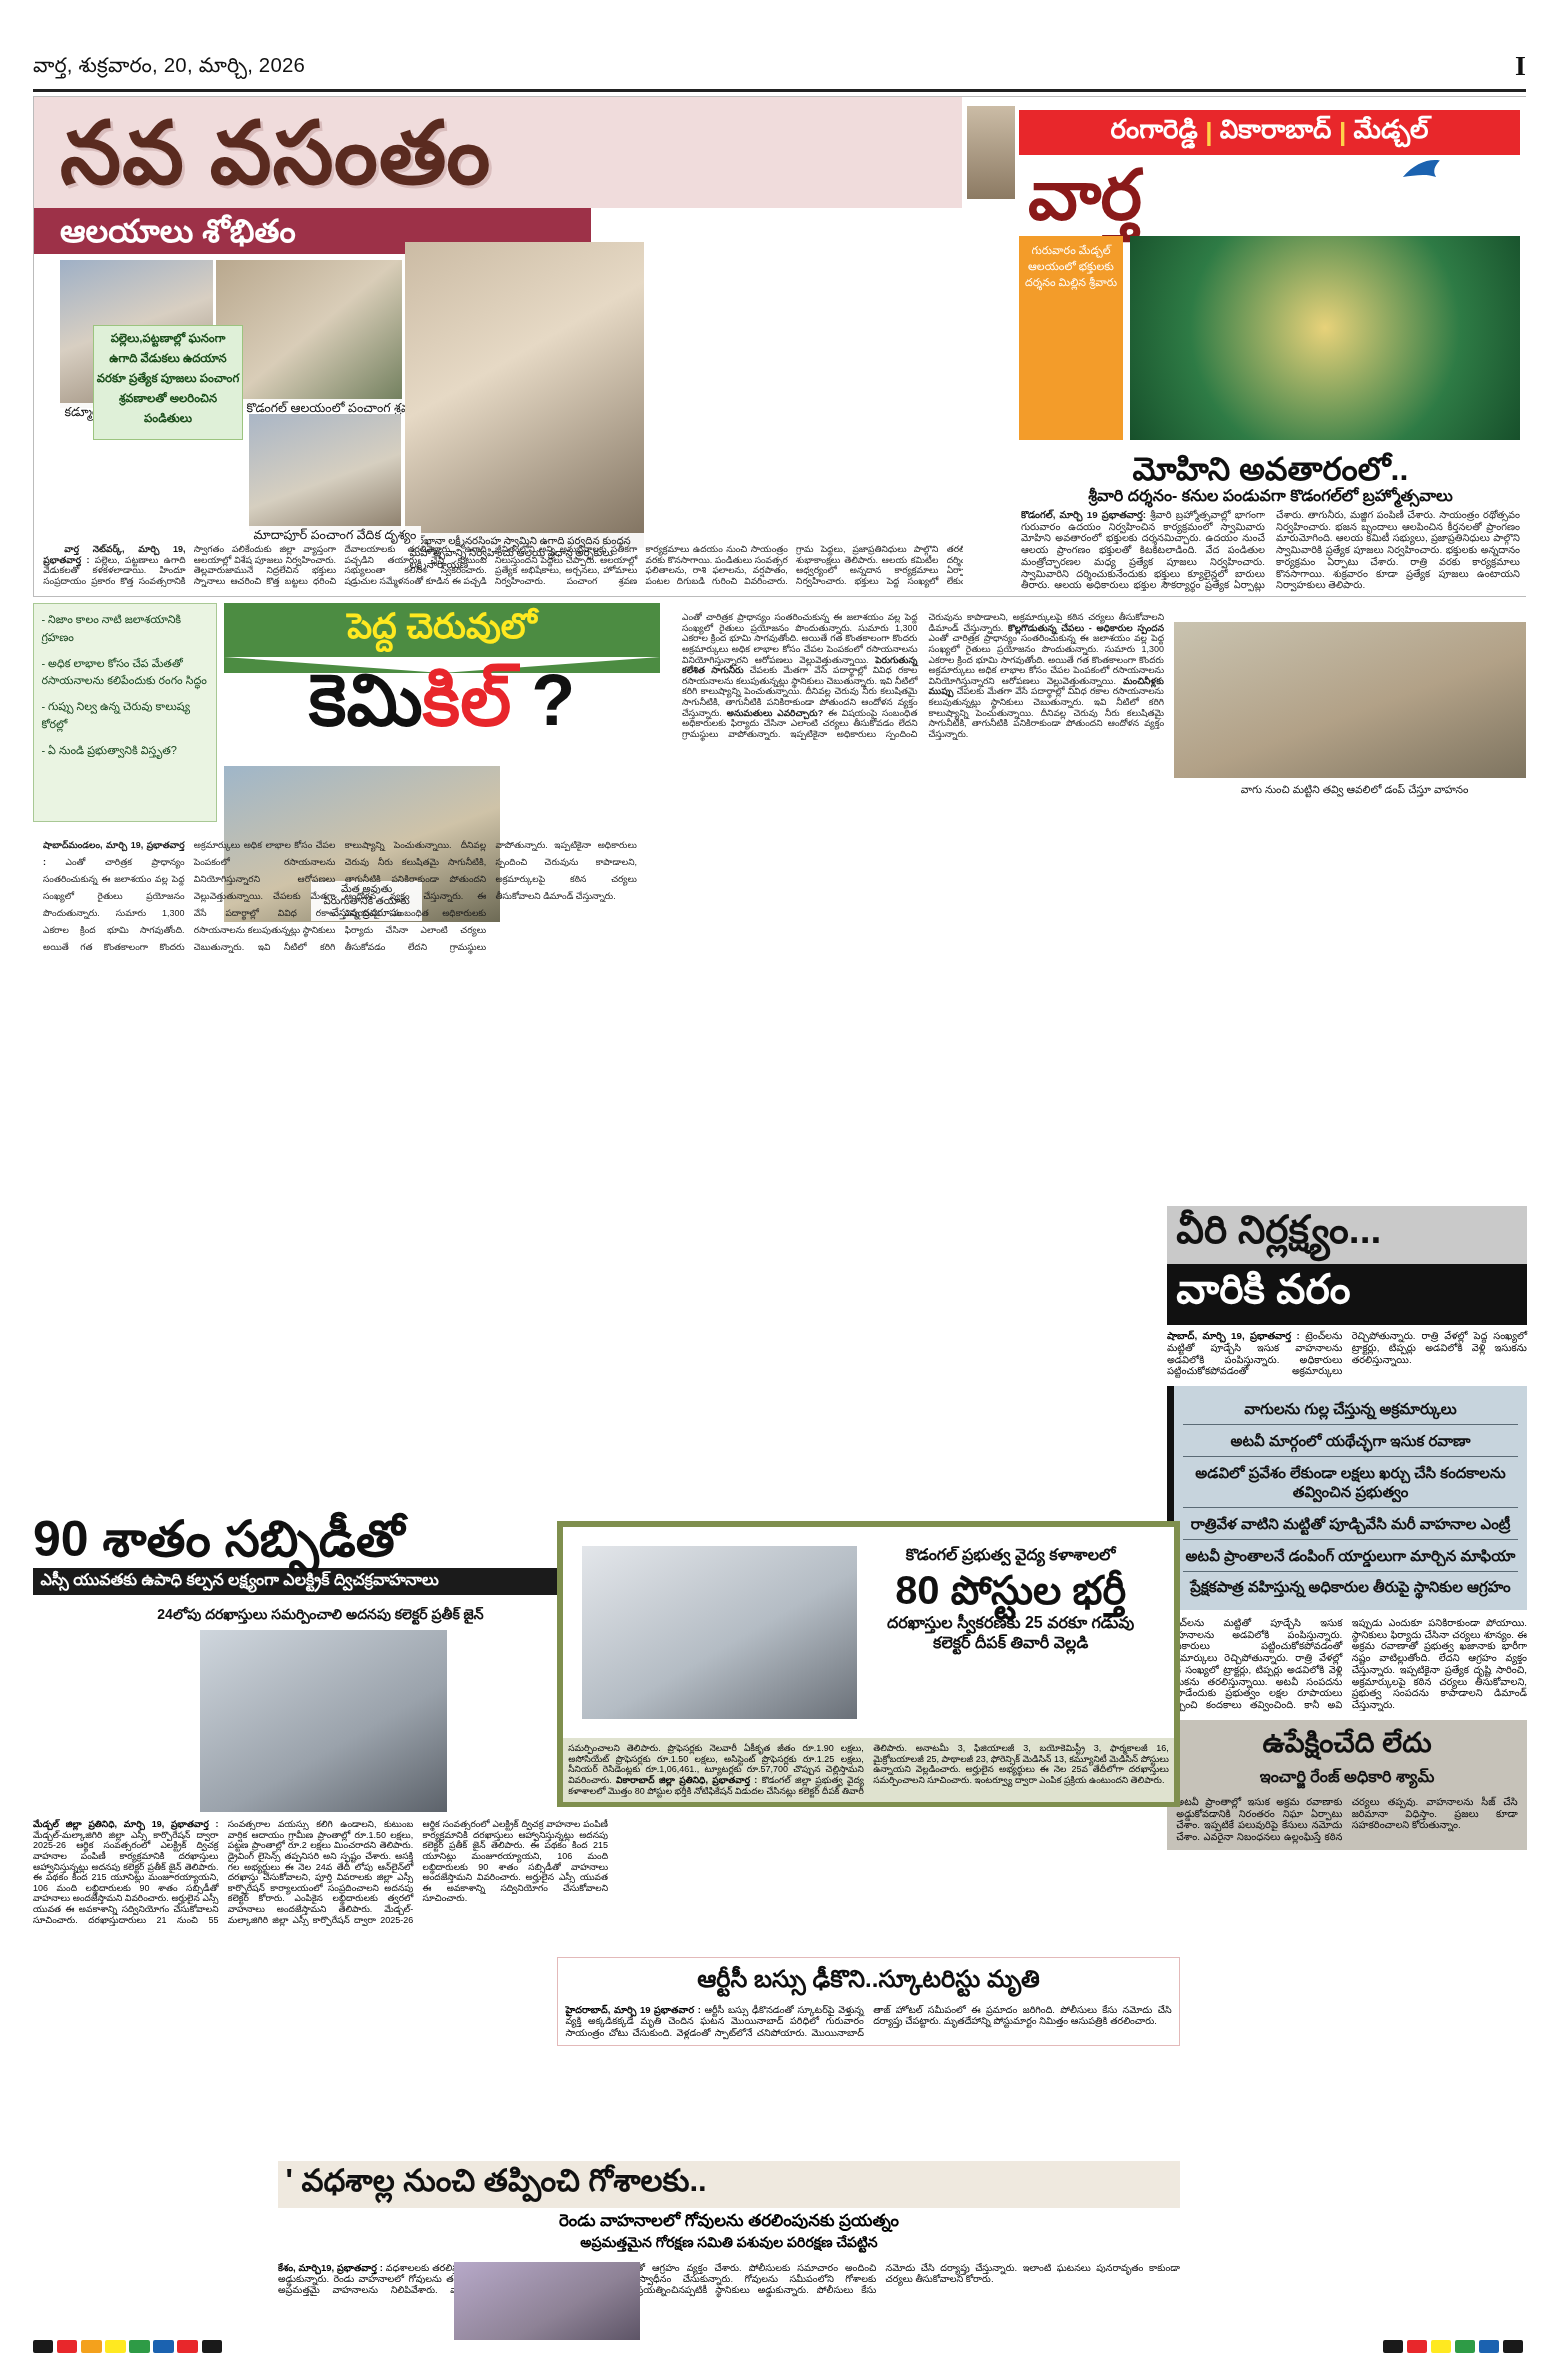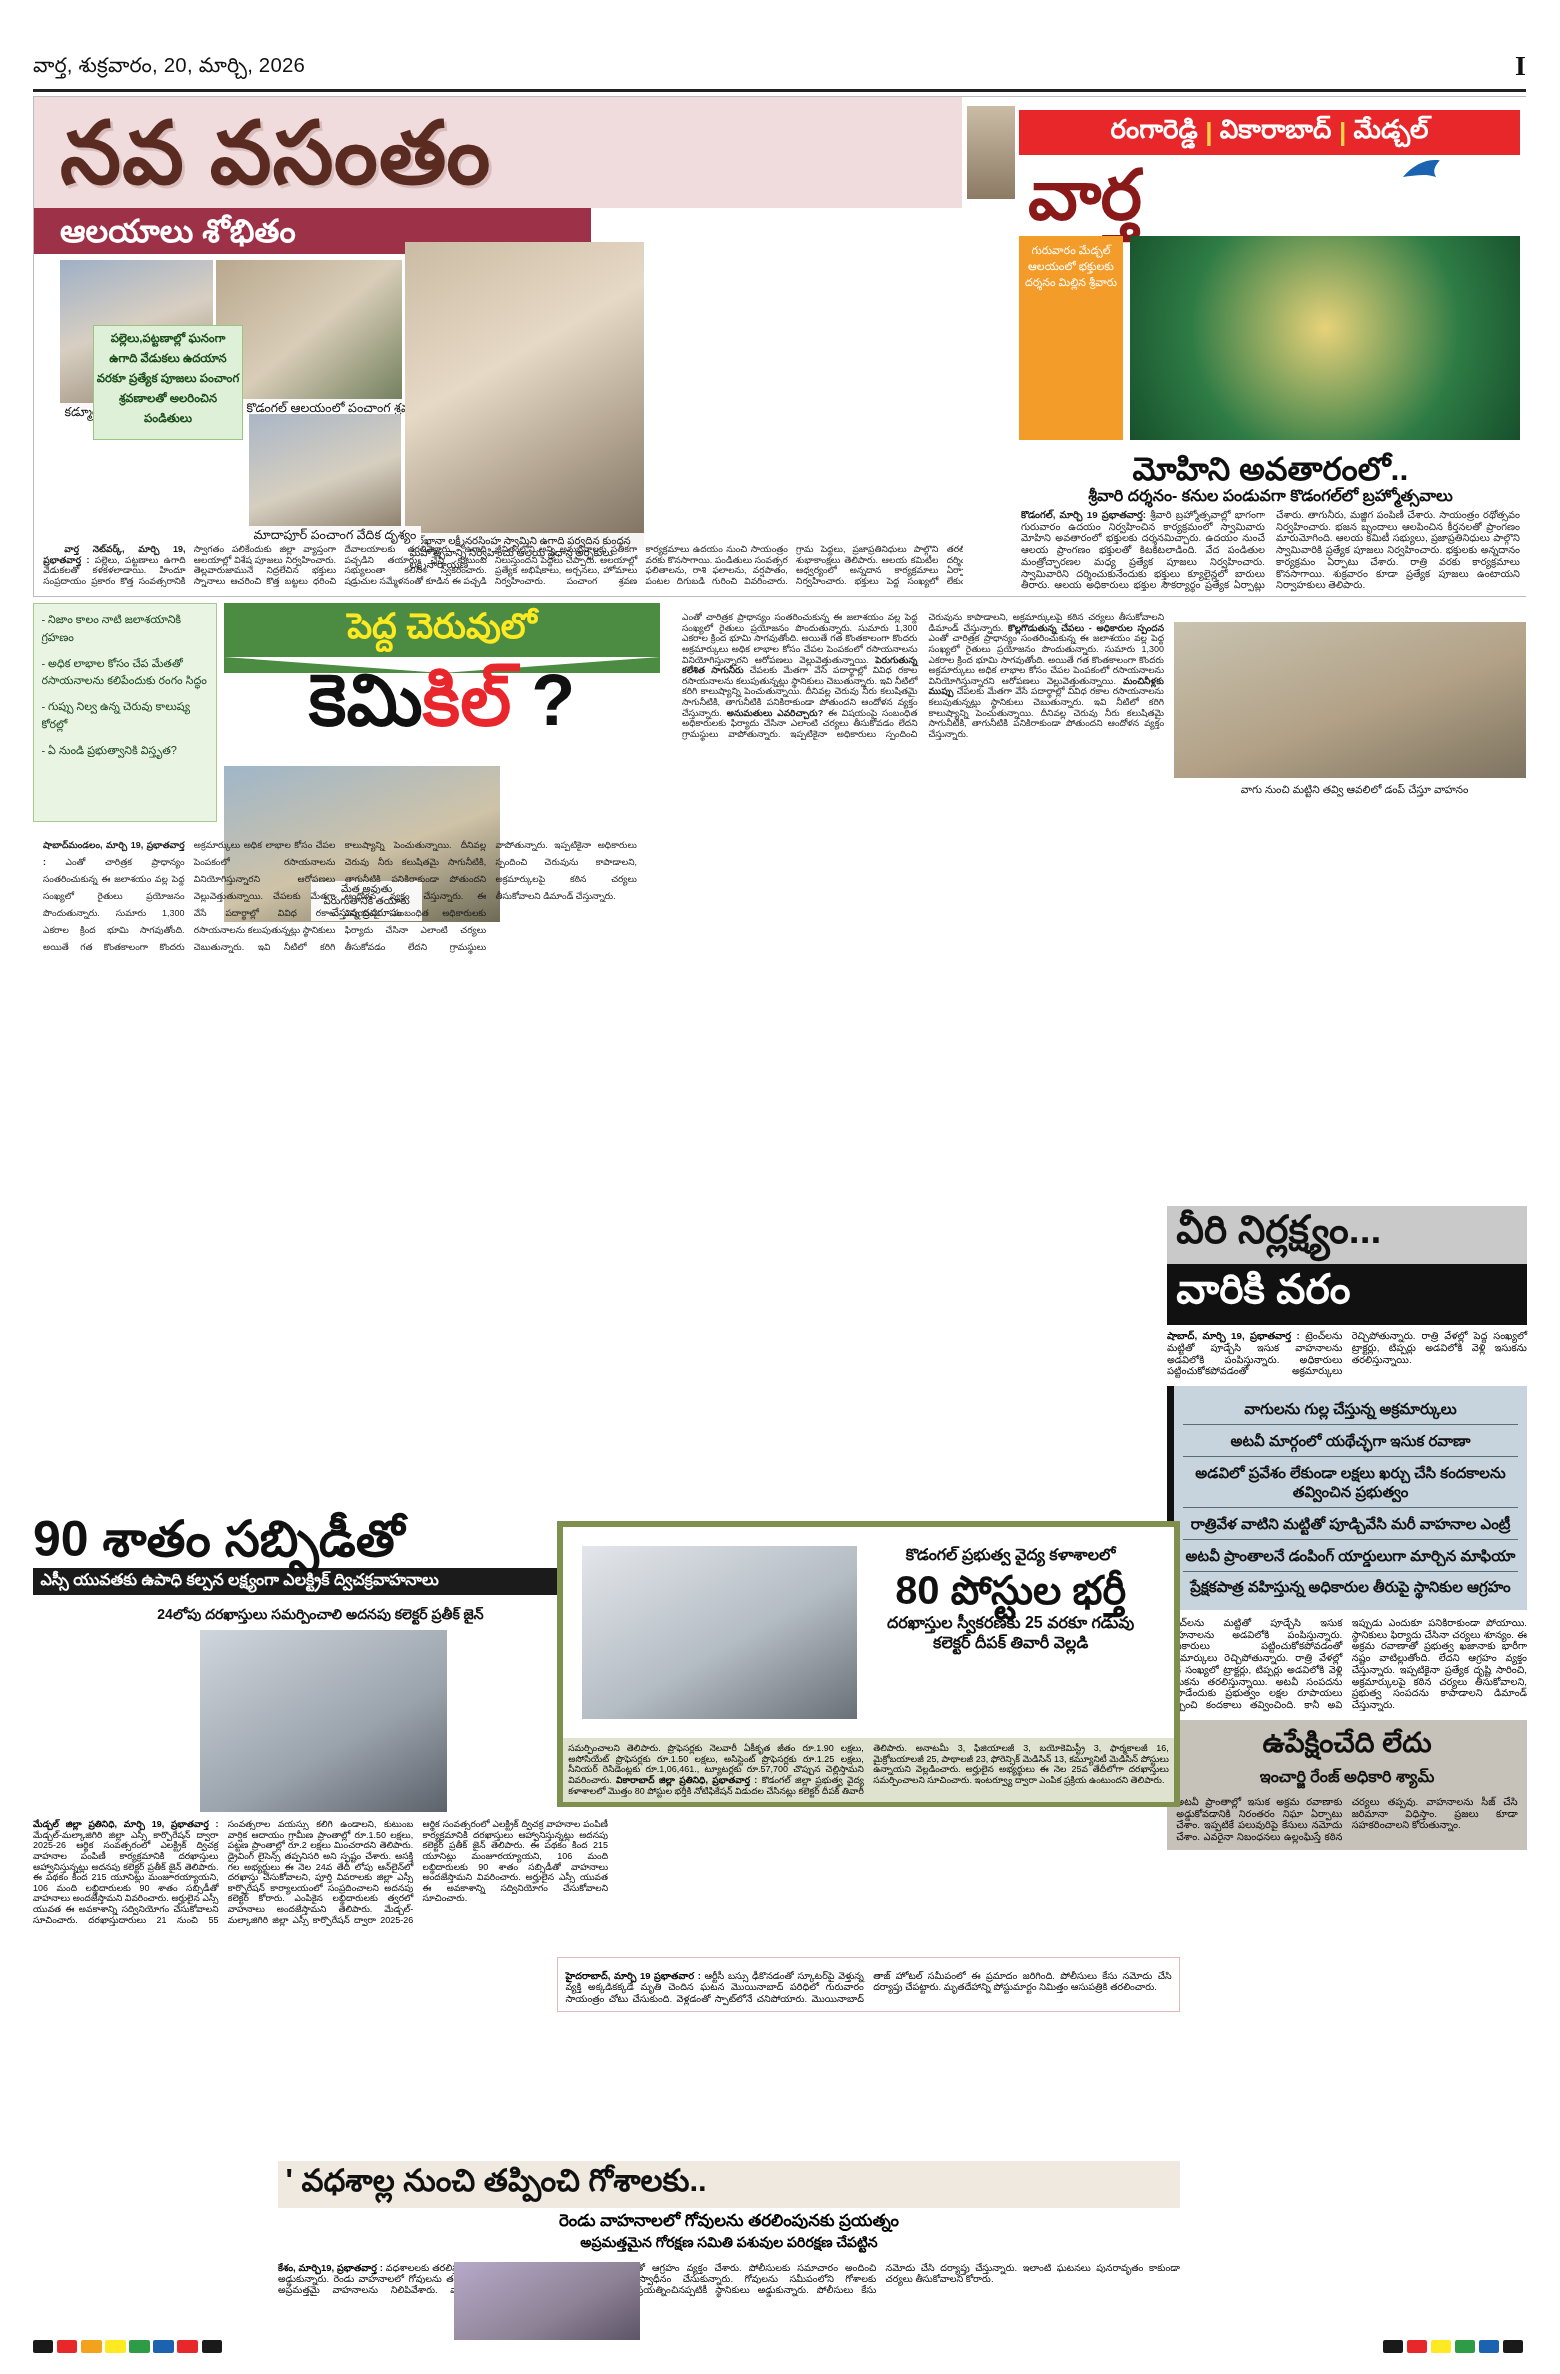--- a/index.html
+++ b/index.html
@@ -284,20 +284,21 @@
       </div>
     </div>
     <div class="p80-body tel">
       <span>సమర్పించాలని తెలిపారు. ప్రొఫెసర్లకు నెలవారీ ఏకీకృత జీతం రూ.1.90 లక్షలు, అసోసియేట్ ప్రొఫెసర్లకు రూ.1.50 లక్షలు, అసిస్టెంట్ ప్రొఫెసర్లకు రూ.1.25 లక్షలు, సీనియర్ రెసిడెంట్లకు రూ.1,06,461., ట్యూటర్లకు రూ.57,700 చొప్పున చెల్లిస్తామని వివరించారు.</span>
       <span style="font-weight:bold;">వికారాబాద్ జిల్లా ప్రతినిధి, ప్రభాతవార్త :</span>
       <span>కొడంగల్ జిల్లా ప్రభుత్వ వైద్య కళాశాలలో మొత్తం 80 పోస్టుల భర్తీకి నోటిఫికేషన్ విడుదల చేసినట్లు కలెక్టర్ దీపక్ తివారీ తెలిపారు. అనాటమీ 3, ఫిజియాలజీ 3, బయోకెమిస్ట్రీ 3, ఫార్మకాలజీ 16, మైక్రోబయాలజీ 25, పాథాలజీ 23, ఫోరెన్సిక్ మెడిసిన్ 13, కమ్యూనిటీ మెడిసిన్ పోస్టులు ఉన్నాయని వెల్లడించారు. అర్హులైన అభ్యర్థులు ఈ నెల 25వ తేదీలోగా దరఖాస్తులు సమర్పించాలని సూచించారు. ఇంటర్వ్యూ ద్వారా ఎంపిక ప్రక్రియ ఉంటుందని తెలిపారు.</span>
     </div>
   </div>
 
   <div class="rtc">
+    <div class="rtc-h tel">ఆర్టీసీ బస్సు ఢీకొని..స్కూటరిస్టు మృతి</div>
     <div class="rtc-b tel">
       <span style="font-weight:bold;">హైదరాబాద్, మార్చి 19 ప్రభాతవార :</span>
       <span>ఆర్టీసీ బస్సు ఢీకొనడంతో స్కూటర్‌పై వెళ్తున్న వ్యక్తి అక్కడికక్కడే మృతి చెందిన ఘటన మొయినాబాద్ పరిధిలో గురువారం సాయంత్రం చోటు చేసుకుంది.</span>
       <span>వెళ్లడంతో స్పాట్‌లోనే చనిపోయారు. మొయినాబాద్ తాజ్ హోటల్ సమీపంలో ఈ ప్రమాదం జరిగింది. పోలీసులు కేసు నమోదు చేసి దర్యాప్తు చేపట్టారు. మృతదేహాన్ని పోస్టుమార్టం నిమిత్తం ఆసుపత్రికి తరలించారు.</span>
     </div>
   </div>
 
   <div class="gos">
     <div class="gos-h tel">' వధశాల్ల నుంచి తప్పించి గోశాలకు..</div>
     <div class="gos-s tel">రెండు వాహనాలలో గోవులను తరలింపునకు ప్రయత్నం</div>

